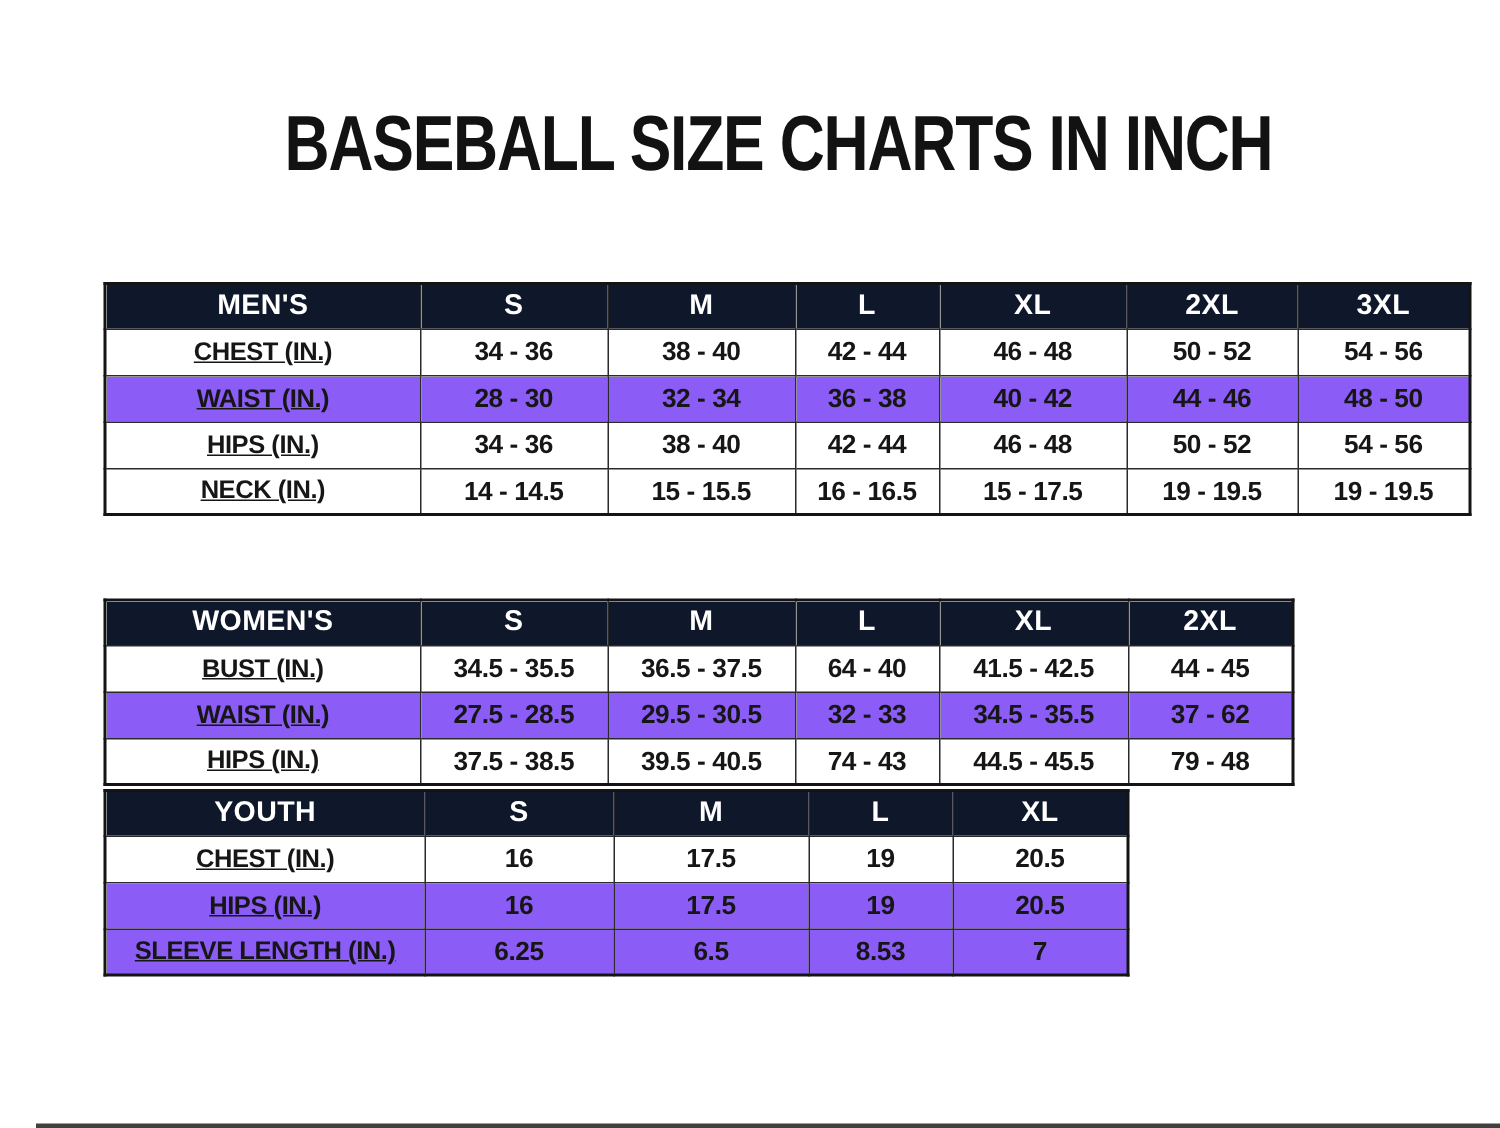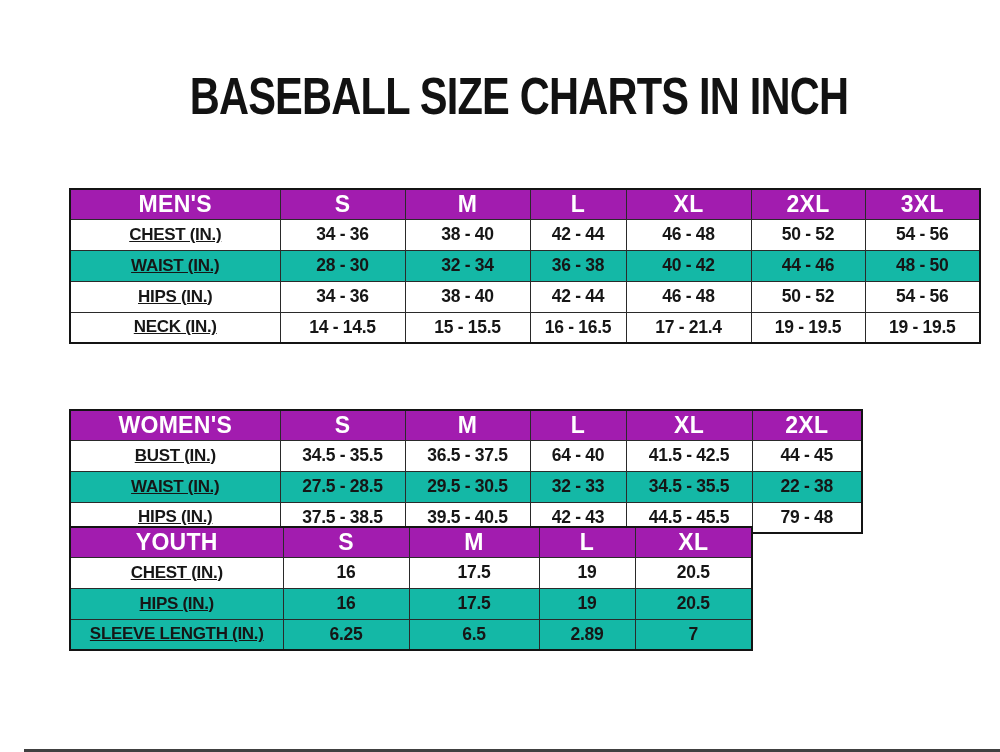--- a/index.html
+++ b/index.html
@@ -38,39 +38,39 @@
   table.size-table th,
   table.size-table td {
     border: 1.6px solid #2a2a2a;
     text-align: center;
     vertical-align: middle;
     padding: 0;
     overflow: hidden;
     white-space: nowrap;
   }
   table.size-table thead th {
-    background: #a21caf;
+    background: #0f172a;
     color: #ffffff;
-    font-size: 23px;
+    font-size: 19px;
     font-weight: bold;
     height: 30px;
     letter-spacing: 0.3px;
   }
   table.size-table td {
     background: #ffffff;
     color: #161616;
     font-size: 17.5px;
     font-weight: bold;
     height: 31px;
     letter-spacing: -0.3px;
   }
   table.size-table td.row-label { font-size: 17px; text-decoration: underline; }
-  table.size-table tr.alt td { background: #14b8a6; }
+  table.size-table tr.alt td { background: #8b5cf6; }
   #mens-table   { left: 45px; top: 188px; width: 910px; }
-  #womens-table { left: 45px; top: 409px; width: 792px; padding-left: 25px; }
+  #womens-table { left: 45px; top: 399px; width: 792px; padding-left: 25px; }
   #youth-table  { left: 45px; top: 526px; width: 682px; }
 </style>
 </head>
 <body>
 
 <div class="page">
 
   <h1 class="title">BASEBALL SIZE CHARTS IN INCH</h1>
 
   <table class="size-table" id="mens-table">
@@ -120,21 +120,21 @@
         <td>42 - 44</td>
         <td>46 - 48</td>
         <td>50 - 52</td>
         <td>54 - 56</td>
       </tr>
       <tr>
         <td class="row-label">NECK (IN.)</td>
         <td>14 - 14.5</td>
         <td>15 - 15.5</td>
         <td>16 - 16.5</td>
-        <td>17 - 21.4</td>
+        <td>15 - 17.5</td>
         <td>19 - 19.5</td>
         <td>19 - 19.5</td>
       </tr>
     </tbody>
   </table>
 
   <table class="size-table" id="womens-table">
     <colgroup>
       <col style="width:210px">
         <col style="width:125px">
@@ -161,27 +161,27 @@
         <td>64 - 40</td>
         <td>41.5 - 42.5</td>
         <td>44 - 45</td>
       </tr>
       <tr class="alt">
         <td class="row-label">WAIST (IN.)</td>
         <td>27.5 - 28.5</td>
         <td>29.5 - 30.5</td>
         <td>32 - 33</td>
         <td>34.5 - 35.5</td>
-        <td>22 - 38</td>
+        <td>37 - 62</td>
       </tr>
       <tr>
         <td class="row-label">HIPS (IN.)</td>
         <td>37.5 - 38.5</td>
         <td>39.5 - 40.5</td>
-        <td>42 - 43</td>
+        <td>74 - 43</td>
         <td>44.5 - 45.5</td>
         <td>79 - 48</td>
       </tr>
     </tbody>
   </table>
 
   <table class="size-table" id="youth-table">
     <colgroup>
       <col style="width:213px">
         <col style="width:126px">
@@ -210,19 +210,19 @@
         <td class="row-label">HIPS (IN.)</td>
         <td>16</td>
         <td>17.5</td>
         <td>19</td>
         <td>20.5</td>
       </tr>
       <tr class="alt">
         <td class="row-label">SLEEVE LENGTH (IN.)</td>
         <td>6.25</td>
         <td>6.5</td>
-        <td>2.89</td>
+        <td>8.53</td>
         <td>7</td>
       </tr>
     </tbody>
   </table>
 
 </div>
 
 </body></html>

